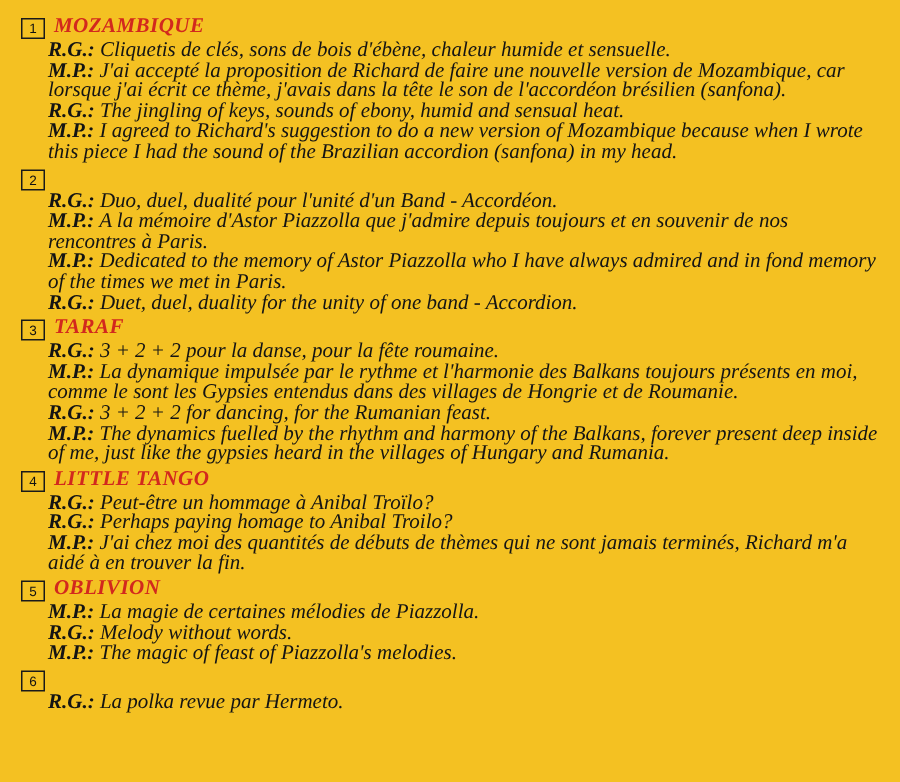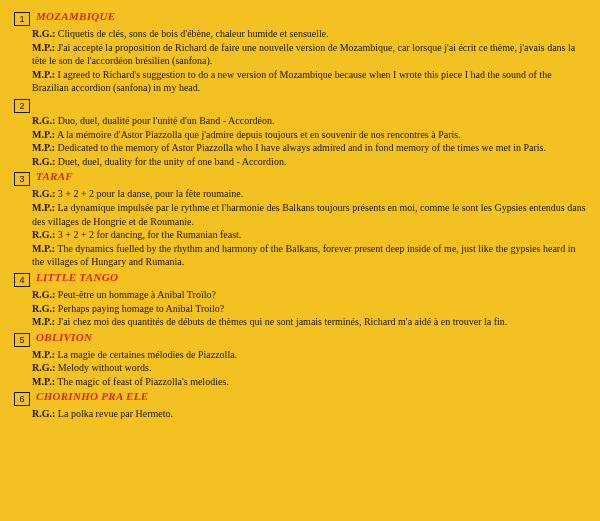--- a/index.html
+++ b/index.html
@@ -41,31 +41,32 @@
     font-family: "Liberation Sans", sans-serif;
     color: #111;
     background: transparent;
     margin-top: 2px;
     padding: 0 1px;
   }
   .title {
     font-family: "Liberation Serif", serif;
     font-style: italic;
     font-weight: bold;
-    font-size: 11px;
+    font-size: 14px;
     letter-spacing: 0.3px;
     color: #d2281e;
     text-transform: uppercase;
   }
   .lines {
     padding-left: 18px;
   }
   .line {
     font-family: "Liberation Serif", serif;
-    font-size: 10px;
+    font-style: italic;
+    font-size: 14px;
     line-height: 13.6px;
     color: #141414;
     text-indent: 0;
   }
   .line .spk {
     font-weight: bold;
   }
 </style>
 </head>
 <body>
@@ -73,20 +74,21 @@
 <div class="page">
   <div id="tracks">
       <div class="track">
         <div class="track-head">
           <span class="num">1</span>
           <span class="title">MOZAMBIQUE</span>
         </div>
         <div class="lines">
           <div class="line"><span class="spk">R.G.:</span><span> Cliquetis de clés, sons de bois d'ébène, chaleur humide et sensuelle.</span></div>
           <div class="line"><span class="spk">M.P.:</span><span> J'ai accepté la proposition de Richard de faire une nouvelle version de Mozambique, car lorsque j'ai écrit ce thème, j'avais dans la tête le son de l'accordéon brésilien (sanfona).</span></div>
+          <div class="line"><span class="spk">R.G.:</span><span> The jingling of keys, sounds of ebony, humid and sensual heat.</span></div>
           <div class="line"><span class="spk">M.P.:</span><span> I agreed to Richard's suggestion to do a new version of Mozambique because when I wrote this piece I had the sound of the Brazilian accordion (sanfona) in my head.</span></div>
         </div>
       </div>
       <div class="track">
         <div class="track-head">
           <span class="num">2</span>
         </div>
         <div class="lines">
           <div class="line"><span class="spk">R.G.:</span><span> Duo, duel, dualité pour l'unité d'un Band - Accordéon.</span></div>
           <div class="line"><span class="spk">M.P.:</span><span> A la mémoire d'Astor Piazzolla que j'admire depuis toujours et en souvenir de nos rencontres à Paris.</span></div>
@@ -124,20 +126,19 @@
         </div>
         <div class="lines">
           <div class="line"><span class="spk">M.P.:</span><span> La magie de certaines mélodies de Piazzolla.</span></div>
           <div class="line"><span class="spk">R.G.:</span><span> Melody without words.</span></div>
           <div class="line"><span class="spk">M.P.:</span><span> The magic of feast of Piazzolla's melodies.</span></div>
         </div>
       </div>
       <div class="track">
         <div class="track-head">
           <span class="num">6</span>
-          <span class="title">CHORINHO PRA ELE</span>
         </div>
         <div class="lines">
           <div class="line"><span class="spk">R.G.:</span><span> La polka revue par Hermeto.</span></div>
         </div>
       </div>
     </div>
 </div>
 
 </body></html>

